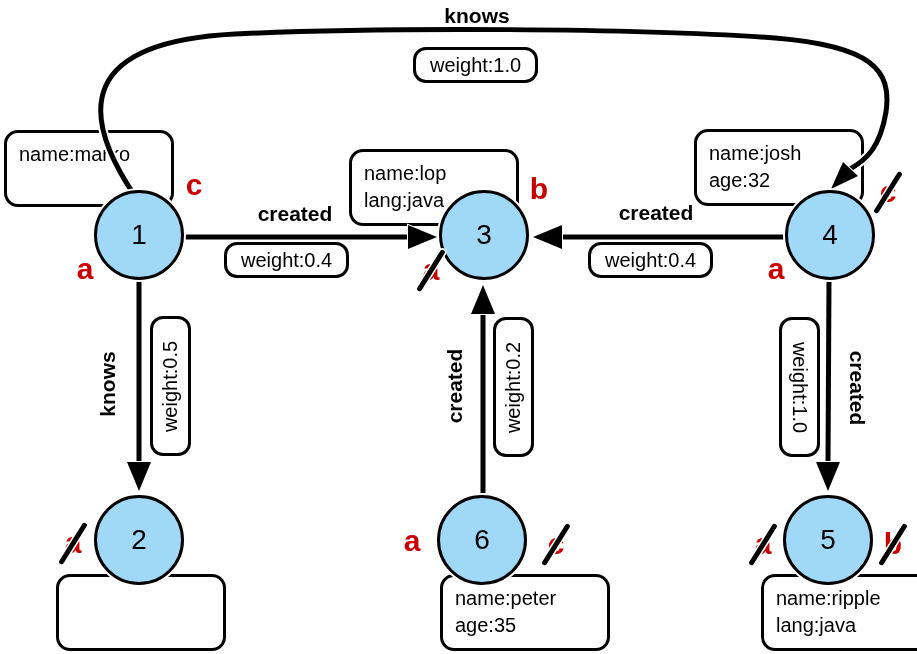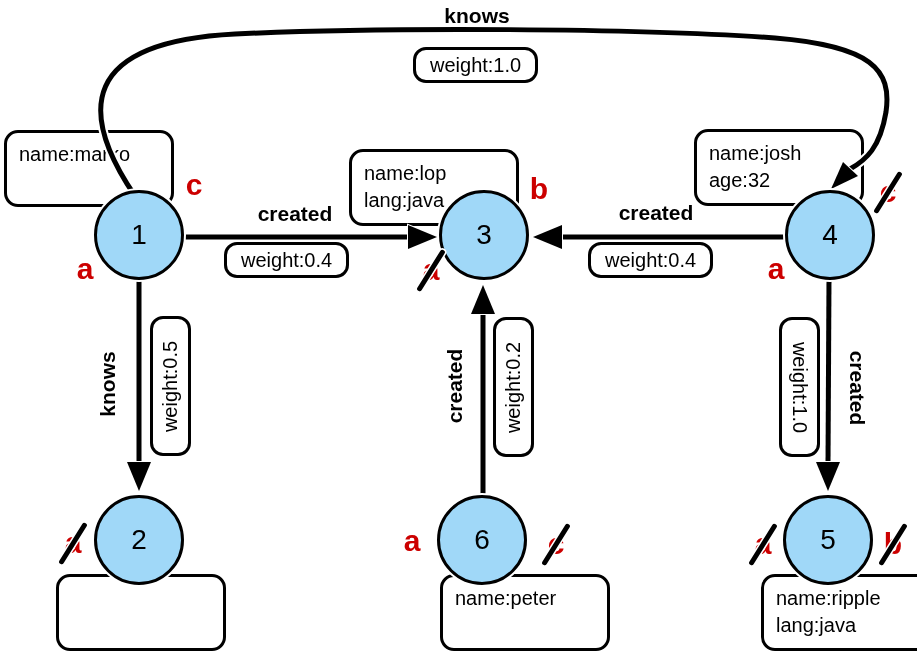--- a/index.html
+++ b/index.html
@@ -74,20 +74,21 @@
     <span>lang:java</span>
   </div>
   <div class="prop-box" style="left:694px;top:129px;">
     <span>name:josh</span>
     <span>age:32</span>
   </div>
   <div class="prop-box" style="left:56px;top:574px;">
   </div>
   <div class="prop-box" style="left:403px;top:574px;margin-left:37px;">
     <span>name:peter</span>
+    <span>age:35</span>
   </div>
   <div class="prop-box" style="left:761px;top:574px;">
     <span>name:ripple</span>
     <span>lang:java</span>
   </div>
 
   <svg class="edge-layer" width="917" height="654">
 
     <g>
       <path class="casing" d="M 135 196 C 78 112, 80 42, 235 34 C 380 27, 640 28, 775 38 C 872 46, 892 70, 886 112 C 880 148, 866 160, 850 169"></path>

